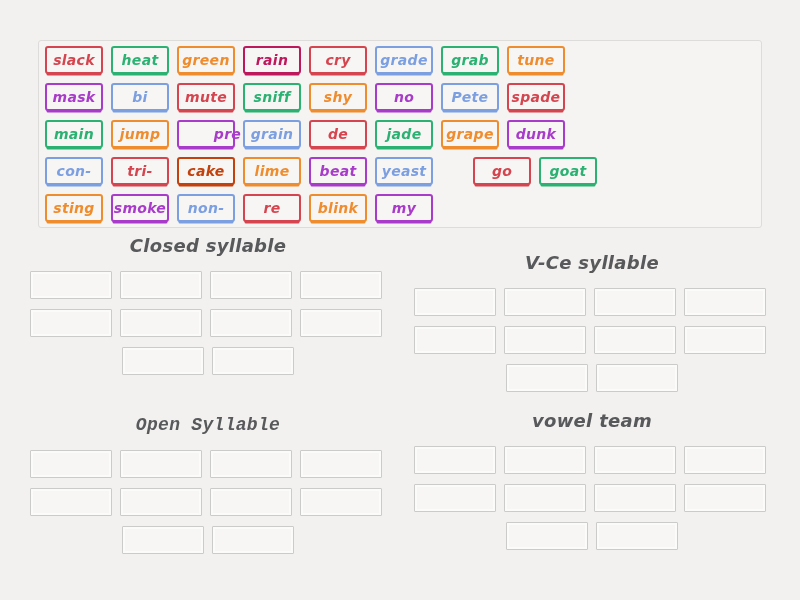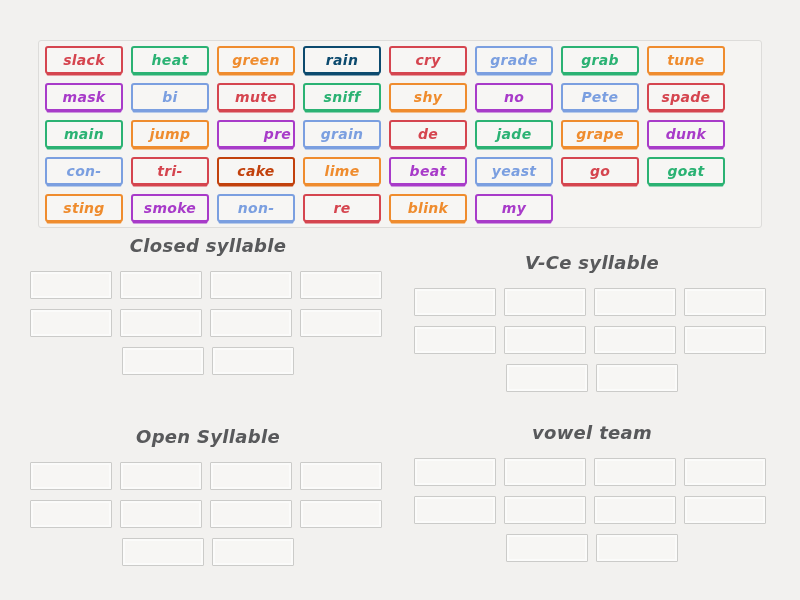--- a/index.html
+++ b/index.html
@@ -25,21 +25,21 @@
     border: 1px solid #dddcda;
     border-radius: 3px;
     padding: 5px 0 0 6px;
   }
   .bank-row {
     display: flex;
     gap: 8px;
     margin-bottom: 9px;
   }
   .tile {
-    width: 78px;
+    width: 58px;
     height: 28px;
     display: flex;
     align-items: center;
     justify-content: center;
     border: 2px solid currentColor;
     border-radius: 3px;
     background: #f7f6f4;
     box-shadow: 0 3px 0 -1.5px currentColor;
     font-size: 14px;
     font-style: italic;
@@ -48,22 +48,22 @@
     cursor: grab;
     user-select: none;
   }
   
   .group {
     position: absolute;
     width: 356px;
   }
   .group.pos-0 { left: 30px;  top: 235px; }
   .group.pos-1 { left: 414px; top: 252px; }
-  .group.pos-2 { left: 30px;  top: 426px; }
-  .group.pos-3 { left: 414px; top: 422px; }
+  .group.pos-2 { left: 30px;  top: 414px; font-family: Liberation Mono, monospace; }
+  .group.pos-3 { left: 414px; top: 410px; }
   .group-title {
     text-align: center;
     font-size: 18px;
     font-style: italic;
     font-weight: bold;
     color: #58595b;
     height: 22px;
     line-height: 22px;
     margin-bottom: 14px;
     letter-spacing: 0.3px;
@@ -85,21 +85,21 @@
 </style>
 </head>
 <body>
 
 <div class="stage">
   <div class="bank" id="bank">
       <div class="bank-row">
         <div class="tile" style="color: rgb(213, 69, 79);">slack</div>
         <div class="tile" style="color: rgb(43, 178, 115);">heat</div>
         <div class="tile" style="color: rgb(239, 140, 46);">green</div>
-        <div class="tile" style="color: #0c4a6e;">rain</div>
+        <div class="tile" style="color: #be185d;">rain</div>
         <div class="tile" style="color: rgb(213, 69, 79);">cry</div>
         <div class="tile" style="color: rgb(123, 159, 224);">grade</div>
         <div class="tile" style="color: rgb(43, 178, 115);">grab</div>
         <div class="tile" style="color: rgb(239, 140, 46);">tune</div>
       </div>
       <div class="bank-row">
         <div class="tile" style="color: rgb(168, 59, 201);">mask</div>
         <div class="tile" style="color: rgb(123, 159, 224);">bi</div>
         <div class="tile" style="color: rgb(213, 69, 79);">mute</div>
         <div class="tile" style="color: rgb(43, 178, 115);">sniff</div>
@@ -118,21 +118,21 @@
         <div class="tile" style="color: rgb(239, 140, 46);">grape</div>
         <div class="tile" style="color: rgb(168, 59, 201);">dunk</div>
       </div>
       <div class="bank-row">
         <div class="tile" style="color: rgb(123, 159, 224);">con-</div>
         <div class="tile" style="color: rgb(213, 69, 79);">tri-</div>
         <div class="tile" style="color: #c2410c;">cake</div>
         <div class="tile" style="color: rgb(239, 140, 46);">lime</div>
         <div class="tile" style="color: rgb(168, 59, 201);">beat</div>
         <div class="tile" style="color: rgb(123, 159, 224);">yeast</div>
-        <div class="tile" style="color: rgb(213, 69, 79);">go</div>
+        <div class="tile" style="color: rgb(213, 69, 79); margin-left: 32px;">go</div>
         <div class="tile" style="color: rgb(43, 178, 115);">goat</div>
       </div>
       <div class="bank-row">
         <div class="tile" style="color: rgb(239, 140, 46);">sting</div>
         <div class="tile" style="color: rgb(168, 59, 201); text-align: right;">smoke</div>
         <div class="tile" style="color: rgb(123, 159, 224);">non-</div>
         <div class="tile" style="color: rgb(213, 69, 79);">re</div>
         <div class="tile" style="color: rgb(239, 140, 46);">blink</div>
         <div class="tile" style="color: rgb(168, 59, 201);">my</div>
       </div>

